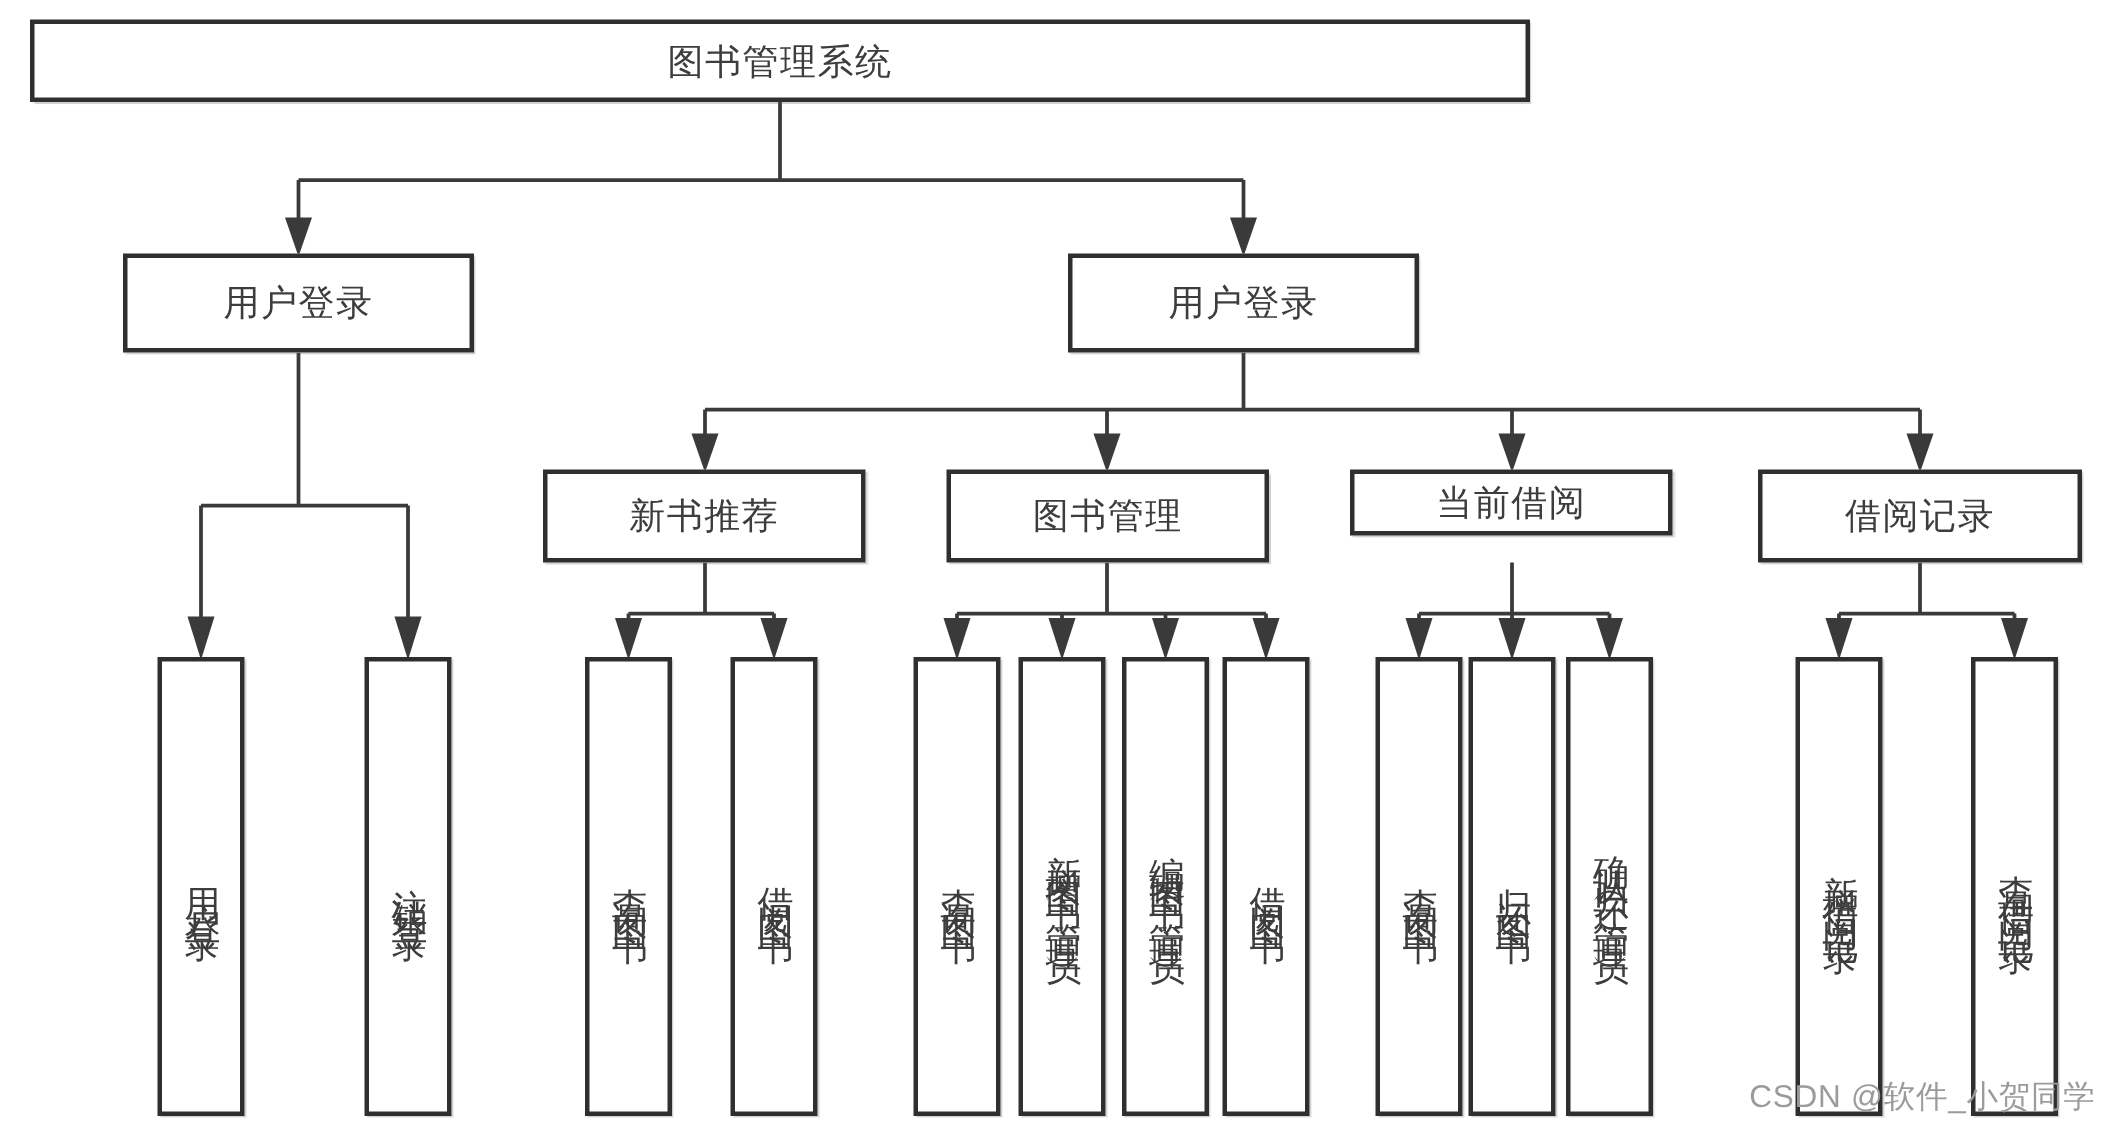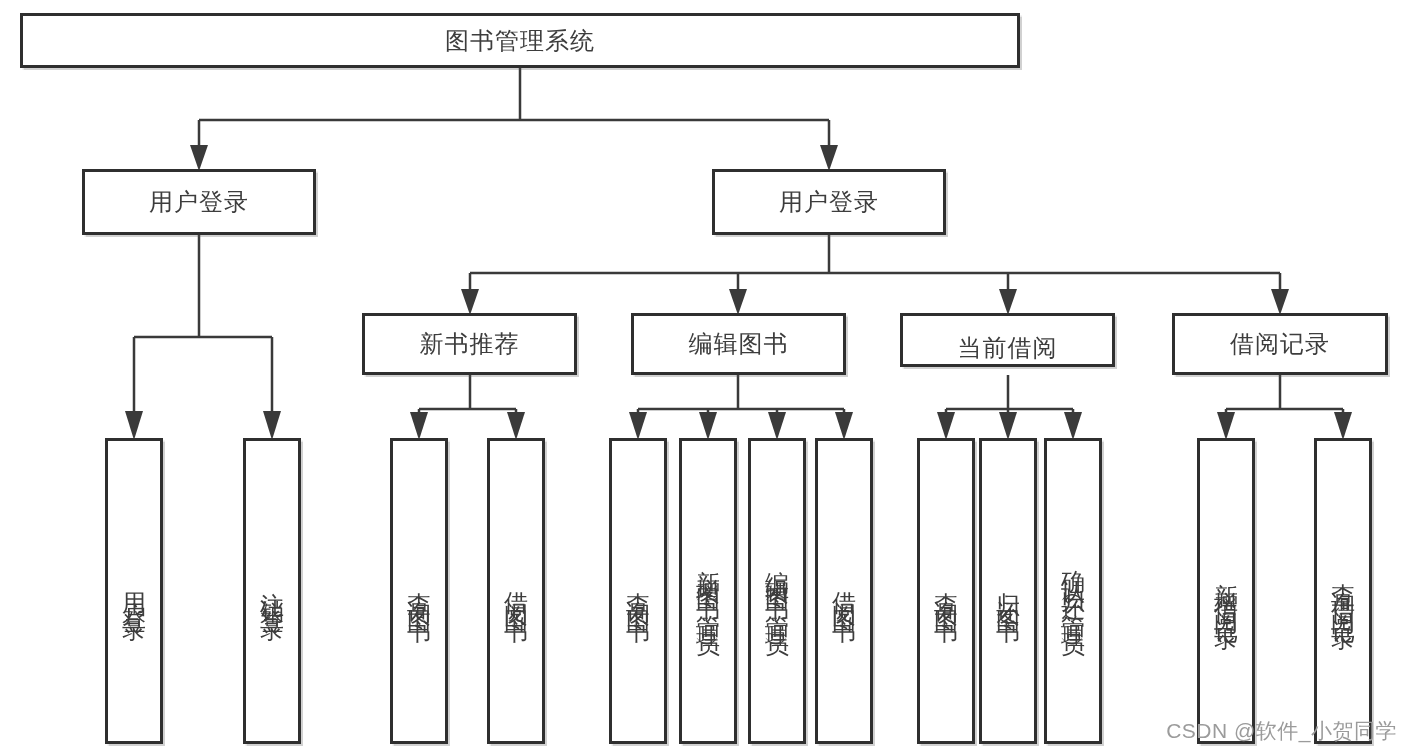--- a/index.html
+++ b/index.html
@@ -116,23 +116,23 @@
     <span class="hlabel">用户登录</span>
   </div>
   <div class="node" style="left:712px; top:169px; width:234px; height:66px;">
     <span class="hlabel">用户登录</span>
   </div>
 
   <div class="node" style="left:362px; top:313px; width:215px; height:62px;">
     <span class="hlabel">新书推荐</span>
   </div>
   <div class="node" style="left:631px; top:313px; width:215px; height:62px;">
-    <span class="hlabel">编辑图书</span>
+    <span class="hlabel">图书管理</span>
   </div>
-  <div class="node" style="left:900px; top:313px; width:215px; height:54px;align-items:flex-end;">
+  <div class="node" style="left:900px; top:313px; width:215px; height:44px;">
     <span class="hlabel">当前借阅</span>
   </div>
   <div class="node" style="left:1172px; top:313px; width:216px; height:62px;">
     <span class="hlabel">借阅记录</span>
   </div>
 
   <div class="node vbox" style="left:105px; top:438px;">
     <span class="vlabel">用户登录</span>
   </div>
   <div class="node vbox" style="left:243px; top:438px;">

